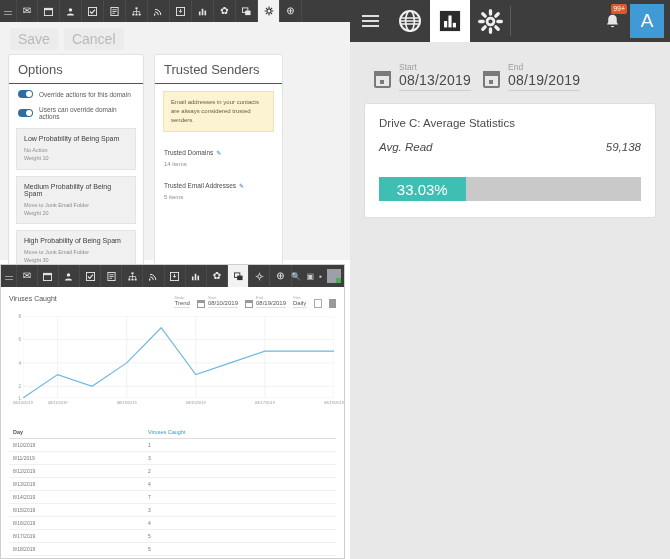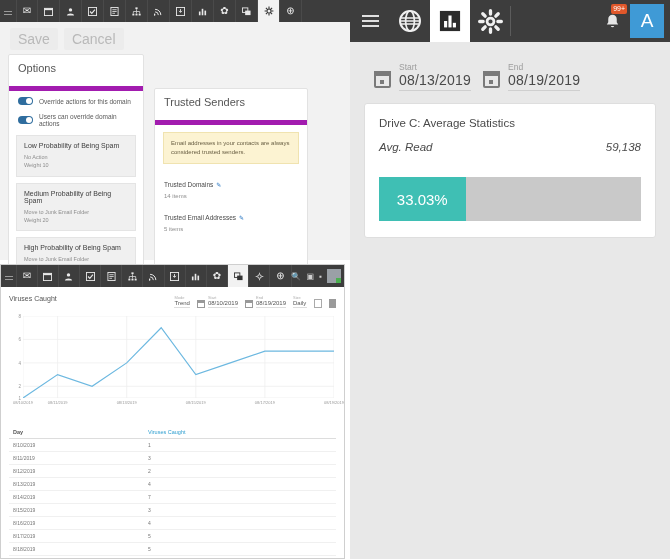--- a/index.html
+++ b/index.html
@@ -37,23 +37,23 @@
   .actions { padding:6px 8px 4px 10px; display:flex; gap:6px; }
   .btn-flat {
     font-size:14px; color:#b9b9b9; background:#ececec; border:none;
     padding:3px 8px; border-radius:2px;
   }
 
   .panels { display:flex; gap:10px; padding:0 8px; }
   .card {
     background:#fff; border:1px solid #e2e2e2; border-radius:2px;
   }
-  .card-title { font-size:11px; color:#555; padding:7px 9px 12px; border-bottom:5px solid #a21caf; }
+  .card-title { font-size:13px; color:#555; padding:7px 9px 6px; border-bottom:1px solid #a21caf; }
   .opt-card { width:136px; }
-  .ts-card { width:154px;margin-top:34px; }
+  .ts-card { width:129px; }
 
   .toggle-row { display:flex; align-items:center; gap:6px; padding:6px 9px 2px; }
   .toggle {
     width:15px; height:8px; border-radius:5px; background:#2f6d9e; position:relative; flex:none;
   }
   .toggle:after { content:""; position:absolute; right:1px; top:1px; width:6px; height:6px; border-radius:50%; background:#fff; }
   .toggle-label { font-size:6.5px; color:#5a5a5a; }
 
   .sev-list { padding:6px 7px 8px; display:flex; flex-direction:column; gap:6px; }
   .sev-item { background:#f0f0f0; border:1px solid #e4e4e4; padding:6px 7px; }
@@ -133,21 +133,21 @@
     align-items:center; justify-content:center; color:#fff; position:relative; }
   .circ-val { font-size:22px; line-height:1; }
   .circ-lab { font-size:11px; margin-top:5px; }
   .mem-wrap { position:relative; }
   .mem-slice { position:absolute; right:-4px; top:-12px; width:40px; height:22px; }
 
   .stats { padding:2px 14px 10px; }
   .stat-row { display:flex; justify-content:space-between; padding:6px 0;font-style:italic; }
   .stat-k { font-size:11.5px; color:#4a4a4a; }
   .stat-v { font-size:11.5px; color:#4a4a4a; }
-  .bar-wrap { margin:8px 14px 16px; height:44px; background:#c9c9c9; position:relative; }
+  .bar-wrap { margin:8px 14px 16px; height:24px; background:#c9c9c9; position:relative; }
   .bar-fill { position:absolute; left:0; top:0; bottom:0; background:#3fbfb4; display:flex;
      align-items:center; justify-content:center; }
   .bar-txt { font-size:15px; color:#fff; }
 </style>
 </head>
 <body>
 
 <div class="root">
 
   <div class="left-col">

